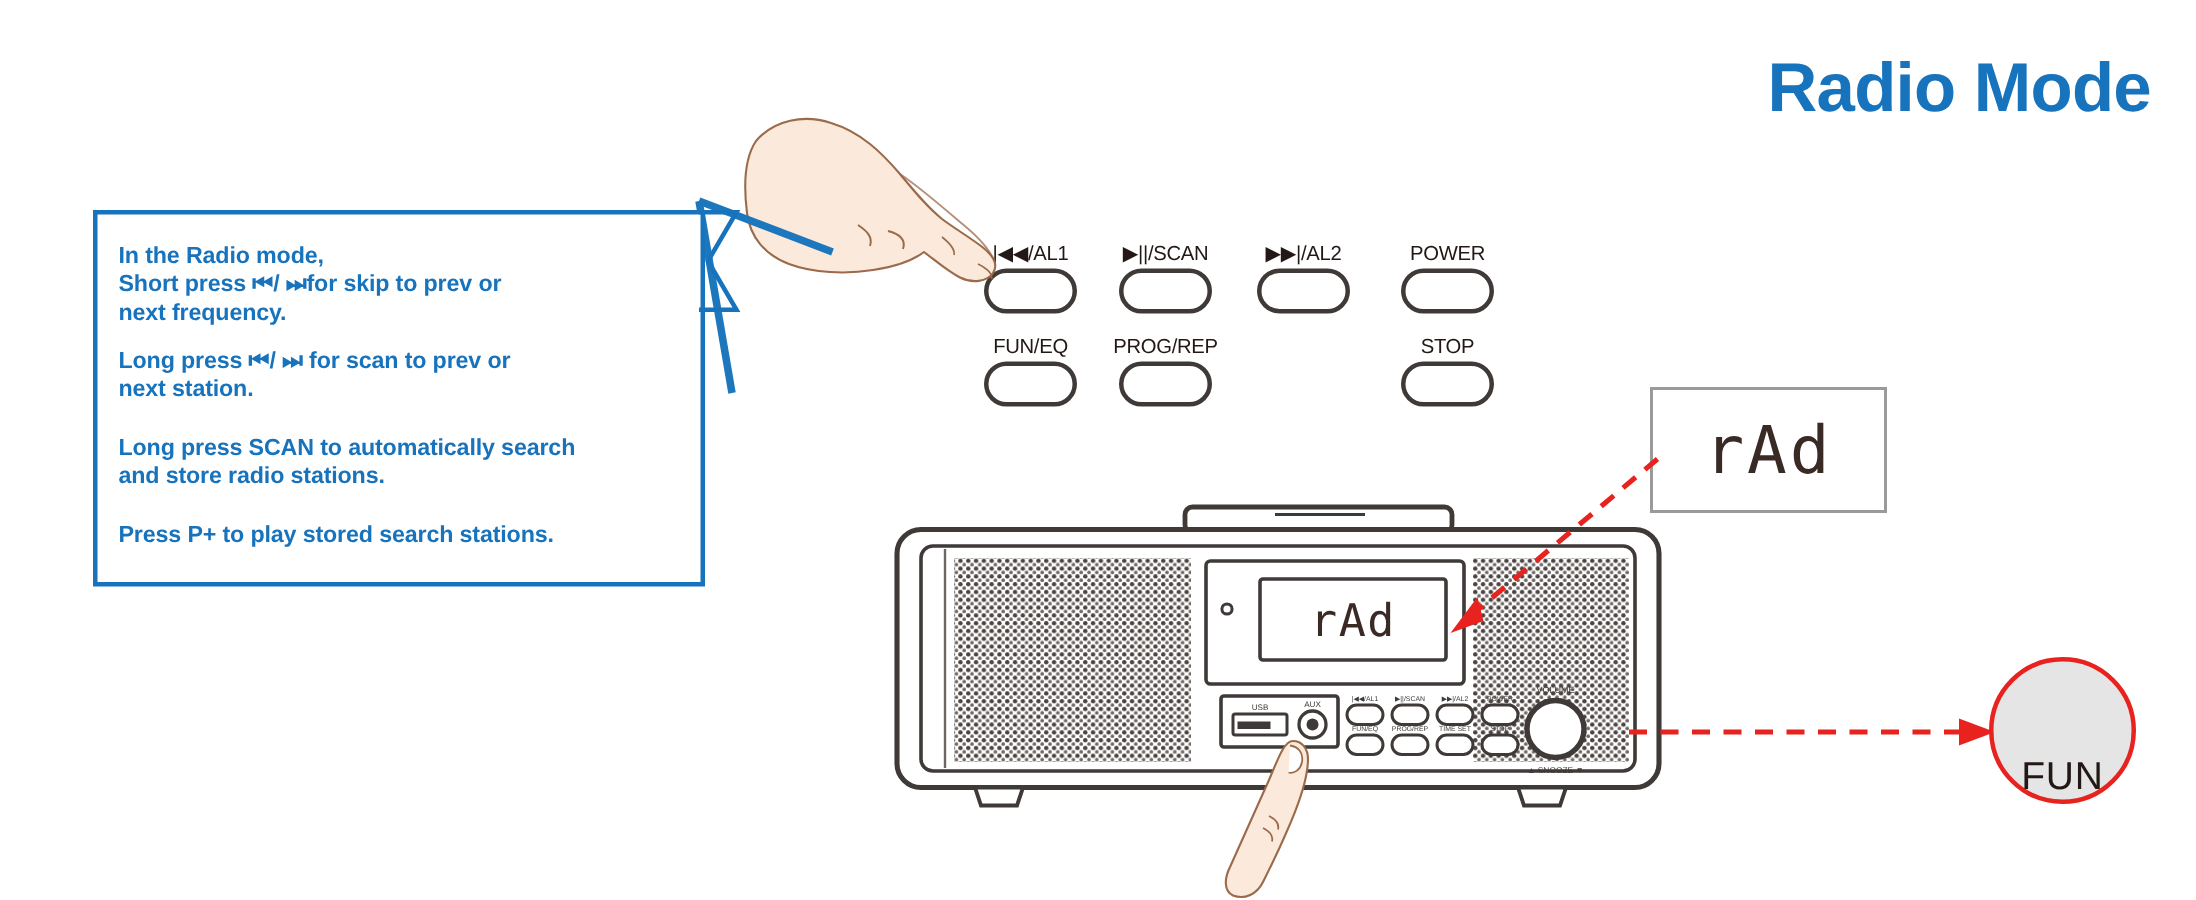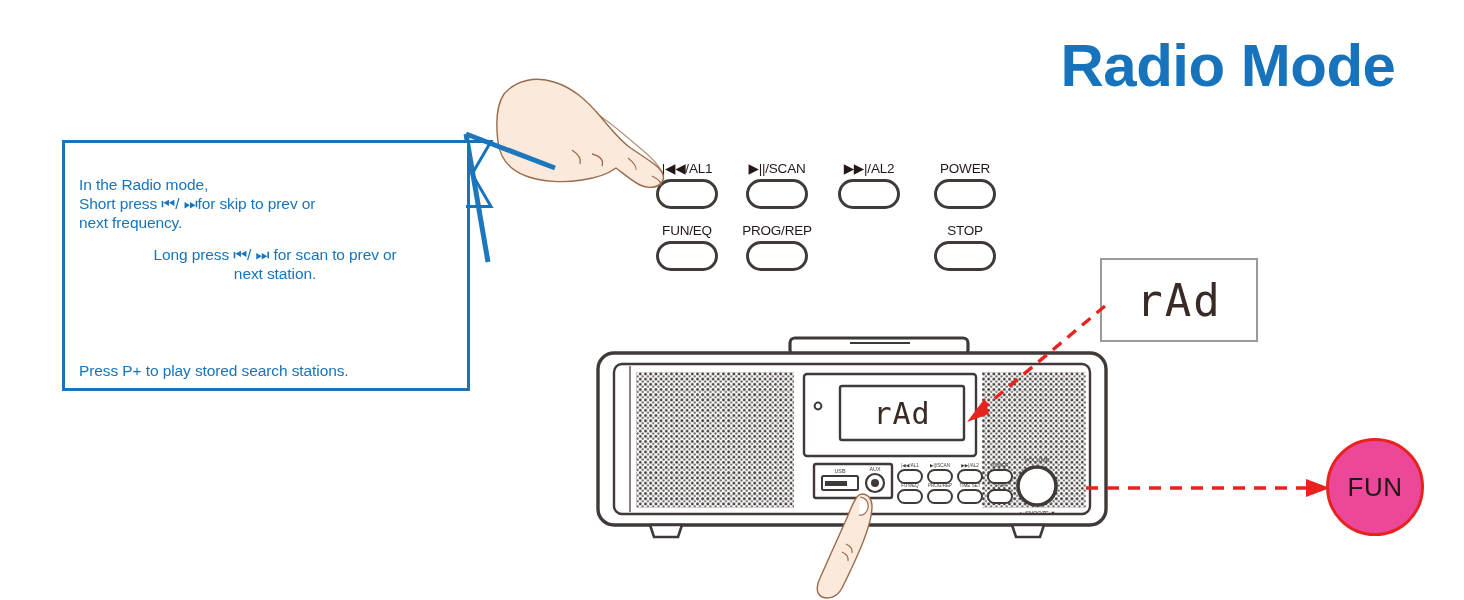--- a/index.html
+++ b/index.html
@@ -13,22 +13,22 @@
   #stage {
     position: relative;
     width: 1464px; height: 600px;
     background: #ffffff;
   }
   
   #page-title {
     position: absolute;
     left: 1022px; top: 34px;
     width: 412px;
-    text-align: center;
-    font-size: 60px;
+    text-align: right;
+    font-size: 46px;
     font-weight: bold;
     color: #1873bd;
     letter-spacing: -0.5px;
     line-height: 1.05;
     white-space: nowrap;
   }
   
   #callout-box {
     position: absolute;
     left: 62px; top: 140px;
@@ -42,29 +42,28 @@
     left: 466px; top: 140px;
     width: 30px; height: 68px;
     z-index: 7;
   }
   #callout-notch svg { display:block; }
   .callout-text {
     position: absolute;
     left: 14px;
     color: #1873bd;
     font-size: 15.5px;
-    font-weight: normal;
+    font-weight: bold;
     line-height: 19px;
     width: 392px;
     white-space: pre-line;
     letter-spacing: -0.1px;
-    margin-top: 14px;
   }
   #cal-p1 { top: 18px; }
-  #cal-p2 { top: 88px; text-align: center; }
+  #cal-p2 { top: 88px; }
   #cal-p3 { top: 146px; }
   #cal-p4 { top: 204px; }
 
   
   #leader-lines {
     position: absolute;
     left: 430px; top: 110px;
     width: 230px; height: 180px;
     z-index: 5;
     pointer-events: none;
@@ -148,24 +147,24 @@
     z-index: 7;
     pointer-events: none;
   }
   
   #fun-circle {
     position: absolute;
     left: 1326px; top: 438px;
     width: 98px; height: 98px;
     border: 3px solid #e8231f;
     border-radius: 50%;
-    background: #ec4899;
+    background: #e5e5e5;
     z-index: 6;
     display: flex;
-    align-items: center;
+    align-items: flex-end;
     justify-content: center;
   }
   #fun-label {
     font-size: 26px;
     color: #231815;
     font-family: "Liberation Sans", sans-serif;
     letter-spacing: 0.5px;
   }
   #arrow-fun {
     position: absolute;
@@ -181,20 +180,22 @@
 <div id="stage">
 
   <div id="page-title">Radio Mode</div>
 
   <div id="callout-box">
     <div class="callout-text" id="cal-p1">In the Radio mode,
 Short press ⏮/ ⏭for skip to prev or
 next frequency.</div>
     <div class="callout-text" id="cal-p2">Long press ⏮/ ⏭ for scan to prev or
 next station.</div>
+    <div class="callout-text" id="cal-p3">Long press SCAN to automatically search
+and store radio stations.</div>
     <div class="callout-text" id="cal-p4">Press P+ to play stored search stations.</div>
   </div>
 
   <div id="callout-notch">
     <svg width="30" height="68" viewBox="0 0 30 68">
       <polyline points="0,1.5 25,1.5 6,34 25,66.5 0,66.5" fill="none" stroke="#1873bd" stroke-width="3"></polyline>
     </svg>
   </div>
 
   <div id="leader-lines">

